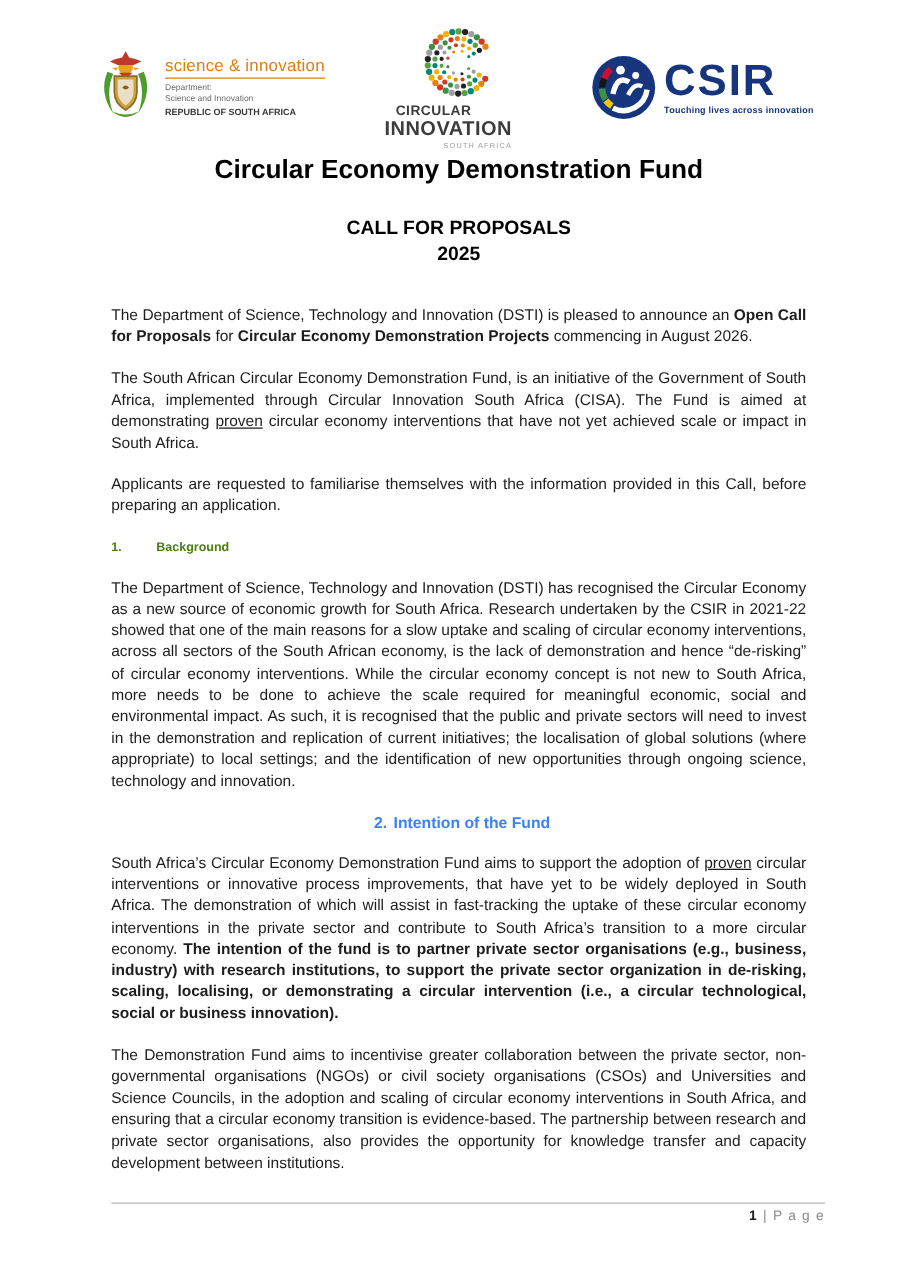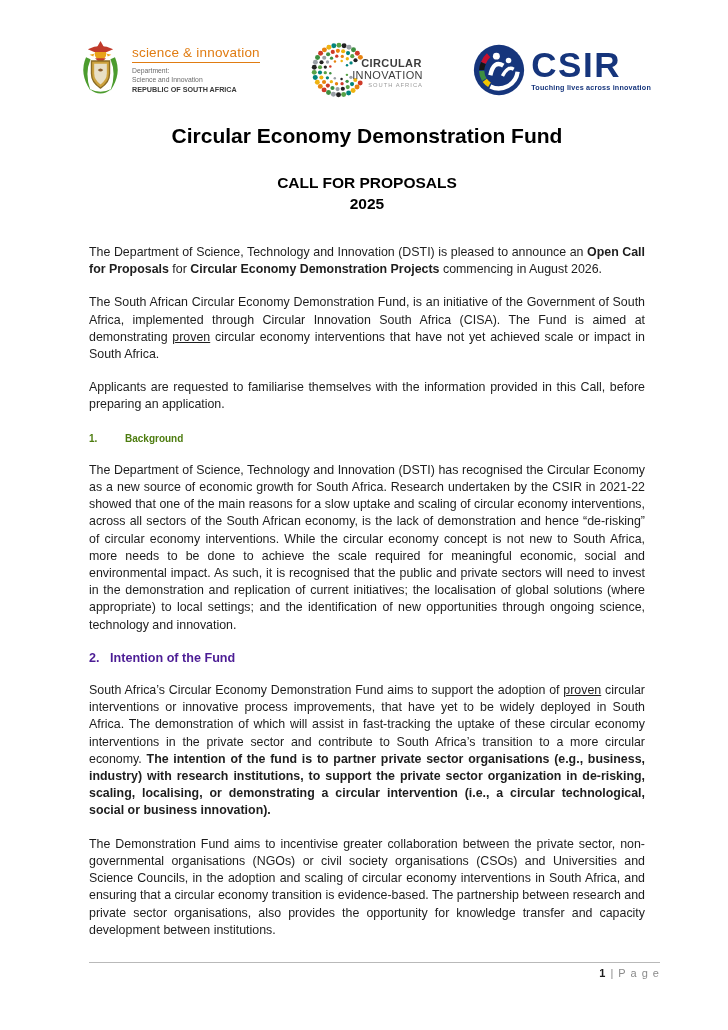--- a/index.html
+++ b/index.html
@@ -14,43 +14,43 @@
   .logos { display:flex; justify-content:space-between; align-items:center;
            height:64px; margin:0 -6px 20px -12px; }
   .logo { display:flex; align-items:center; }
 
   .dsi-text { margin-left:8px; }
   .dsi-brand { font-size:13.5px; color:#E07C12; letter-spacing:0.2px; }
   .dsi-rule { height:1px; background:#E07C12; margin:2px 0 3px 0; }
   .dsi-l1, .dsi-l2 { font-size:6.8px; color:#6b6b6b; line-height:1.35; }
   .dsi-l3 { font-size:7.2px; color:#3a3a3a; font-weight:bold; line-height:1.4; }
 
-  .cisa { position:relative; }
+  .cisa { position:relative;flex-direction:column; }
   .cisa-text { margin-left:-16px; margin-top:4px; }
   .cisa-t1 { font-size:11px; font-weight:bold; color:#3c3c3c; letter-spacing:0.4px; margin-left:9px; }
-  .cisa-t2 { font-size:11px; font-weight:normal; color:#3c3c3c; letter-spacing:0.4px; }
+  .cisa-t2 { font-size:16px; font-weight:bold; color:#3c3c3c; letter-spacing:0.4px; }
   .cisa-sub { font-size:5.8px; color:#9a9a9a; letter-spacing:1px; text-align:right; margin-top:1px; }
 
   .csir-text { margin-left:6px; }
   .csir-name { font-size:35px; font-weight:800; color:#16357C; letter-spacing:1.5px; line-height:0.95; }
   .csir-tag { font-size:7.2px; font-weight:bold; color:#16357C; margin-top:1px; letter-spacing:0.2px; }
 
   
   .doc-title { text-align:center; font-size:21px; font-weight:bold; color:#000; margin-top:22px; }
   .doc-subtitle { text-align:center; font-size:15.5px; font-weight:bold; color:#000; margin-top:24px; line-height:21px; }
 
   
   .content { margin-top:30px; font-size:12.4px; line-height:17.2px; }
   .content p { text-align:justify; margin-bottom:16px; }
   span.b { font-weight:bold; }
   span.u { text-decoration:underline; }
 
   h2.sec1 { font-size:10px; font-weight:bold; color:#4d7c0f; margin:4px 0 15px 0; }
   h2.sec1 .num { display:inline-block; width:36px; }
-  h2.sec2 { font-size:12.6px; font-weight:bold; color:#4c1d95; margin:0 0 15px 0; }
+  h2.sec2 { font-size:12.6px; font-weight:bold; color:#3b82f6; margin:0 0 15px 0;text-align:center; }
   h2.sec2 .num { display:inline-block; width:21px; }
 
   
   .footer { position:absolute; left:89px; right:68px; top:962px; }
   .footer-rule { border-top:1px solid #b9b9b9; }
   .footer-text { text-align:right; font-size:11px; color:#8a8a8a; margin-top:4px; letter-spacing:1px; }
   .footer-text .pnum { color:#1d1d1d; font-weight:bold; }
 </style>
 </head>
 <body>

